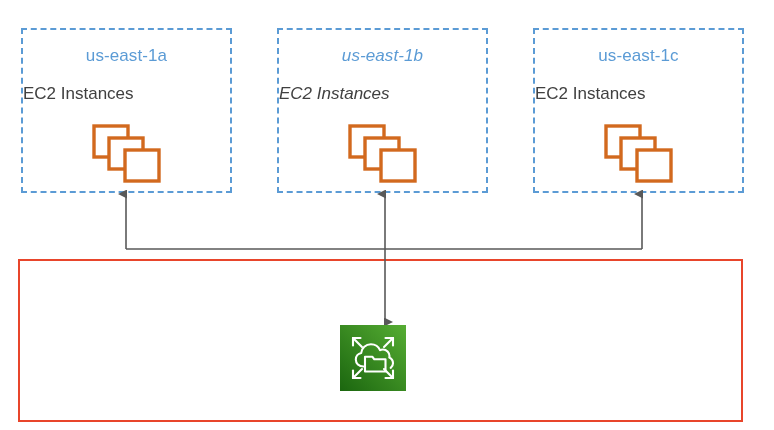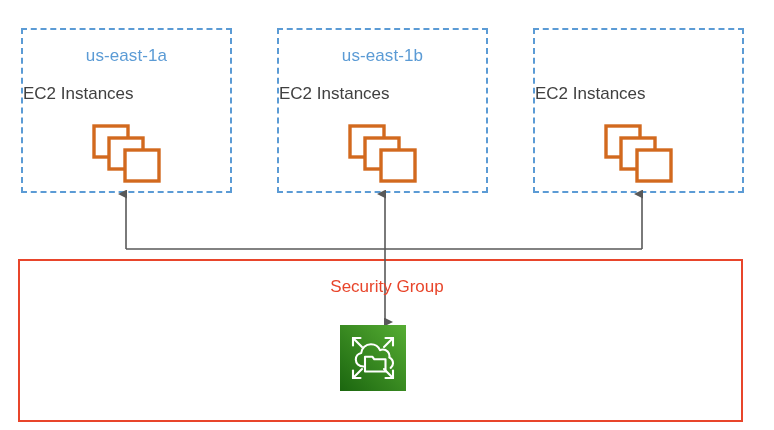--- a/index.html
+++ b/index.html
@@ -20,21 +20,21 @@
   
   .az-box {
     position: absolute;
     top: 28px;
     height: 165px;
     border: 2px dashed #5B9BD5;
     box-sizing: border-box;
     background: transparent;
   }
   #az-box-0 { left: 21px;  width: 211px; }
-  #az-box-1 { left: 277px; width: 211px; }
+  #az-box-1 { left: 277px; width: 211px; font-style: italic; }
   #az-box-2 { left: 533px; width: 211px; }
 
   .az-title {
     position: absolute;
     top: 16px;
     left: 0;
     right: 0;
     text-align: center;
     font-size: 17px;
     color: #5B9BD5;
@@ -158,32 +158,32 @@
     <div class="ec2-icon">
       <svg width="72" height="62" viewBox="0 0 72 62">
         <rect x="3" y="3" width="34" height="31" fill="#ffffff" stroke="#D2691E" stroke-width="3.4"></rect>
         <rect x="18" y="15" width="34" height="31" fill="#ffffff" stroke="#D2691E" stroke-width="3.4"></rect>
         <rect x="34" y="27" width="34" height="31" fill="#ffffff" stroke="#D2691E" stroke-width="3.4"></rect>
       </svg>
     </div>
   </div>
 
   <div class="az-box" id="az-box-2">
+    <div class="az-title">us-east-1c</div>
     <div class="az-subtitle">EC2 Instances</div>
     <div class="ec2-icon">
       <svg width="72" height="62" viewBox="0 0 72 62">
         <rect x="3" y="3" width="34" height="31" fill="#ffffff" stroke="#D2691E" stroke-width="3.4"></rect>
         <rect x="18" y="15" width="34" height="31" fill="#ffffff" stroke="#D2691E" stroke-width="3.4"></rect>
         <rect x="34" y="27" width="34" height="31" fill="#ffffff" stroke="#D2691E" stroke-width="3.4"></rect>
       </svg>
     </div>
   </div>
 
   <div id="security-group-box"></div>
-  <div id="security-group-label">Security Group</div>
 
   <div id="efs-icon">
     <svg width="66" height="66" viewBox="0 0 66 66">
       <defs>
         <linearGradient id="efsGrad" x1="0" y1="1" x2="1" y2="0">
           <stop offset="0%" stop-color="#1B660F"></stop>
           <stop offset="100%" stop-color="#56AD33"></stop>
         </linearGradient>
       </defs>
       <rect x="0" y="0" width="66" height="66" fill="url(#efsGrad)"></rect>

